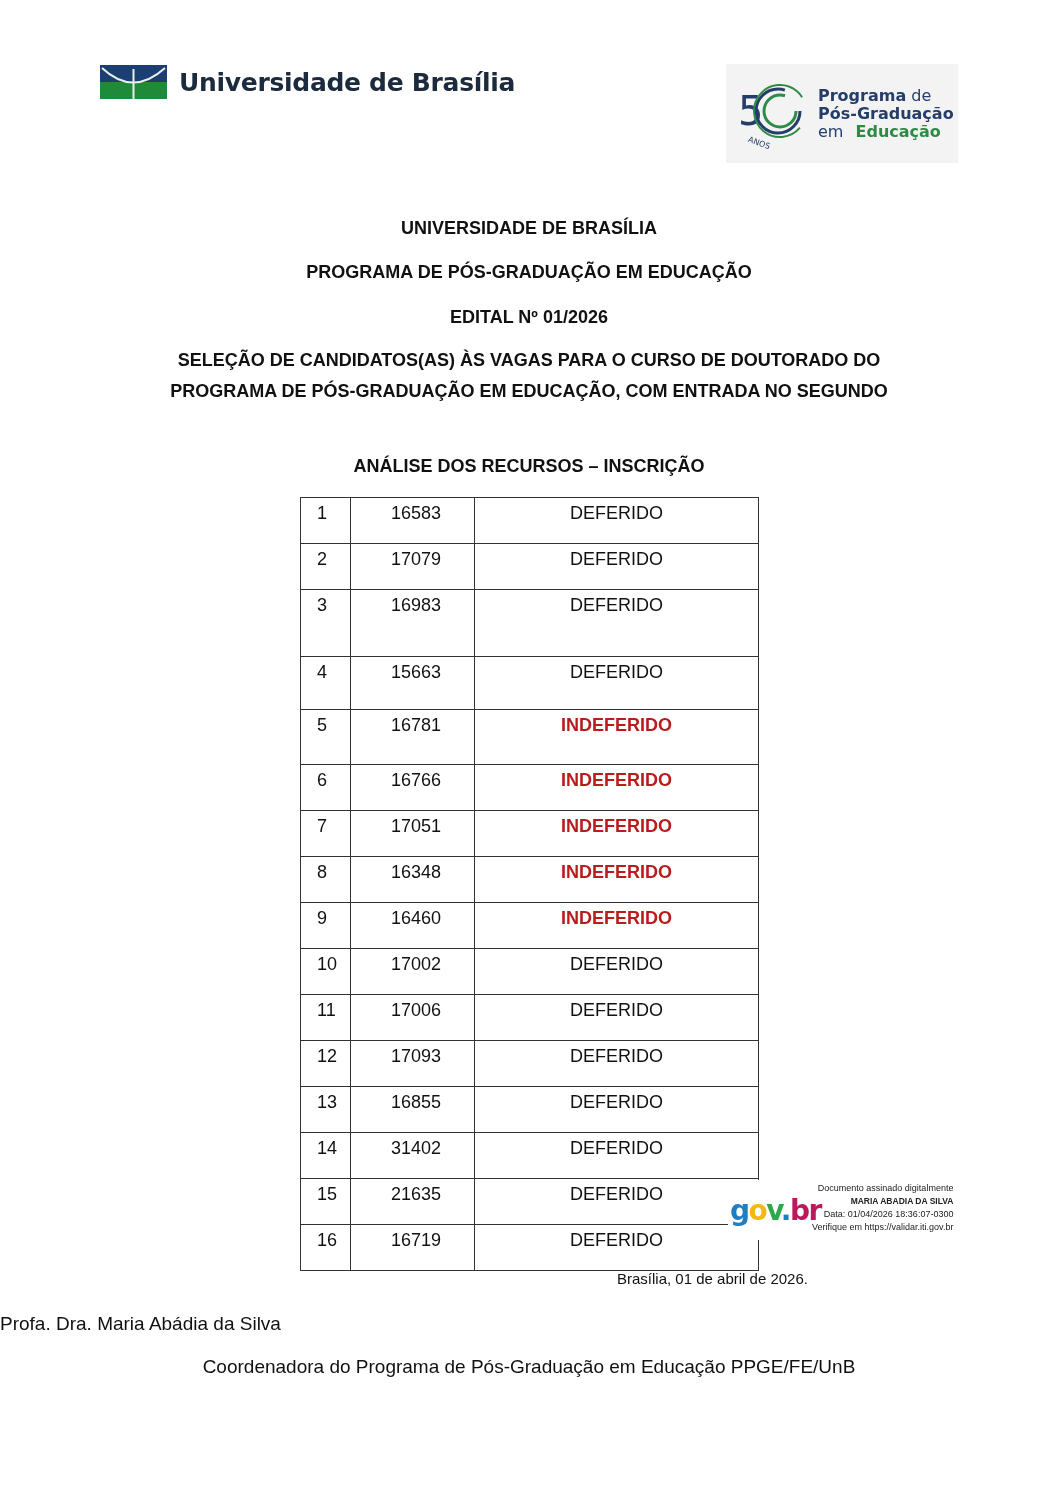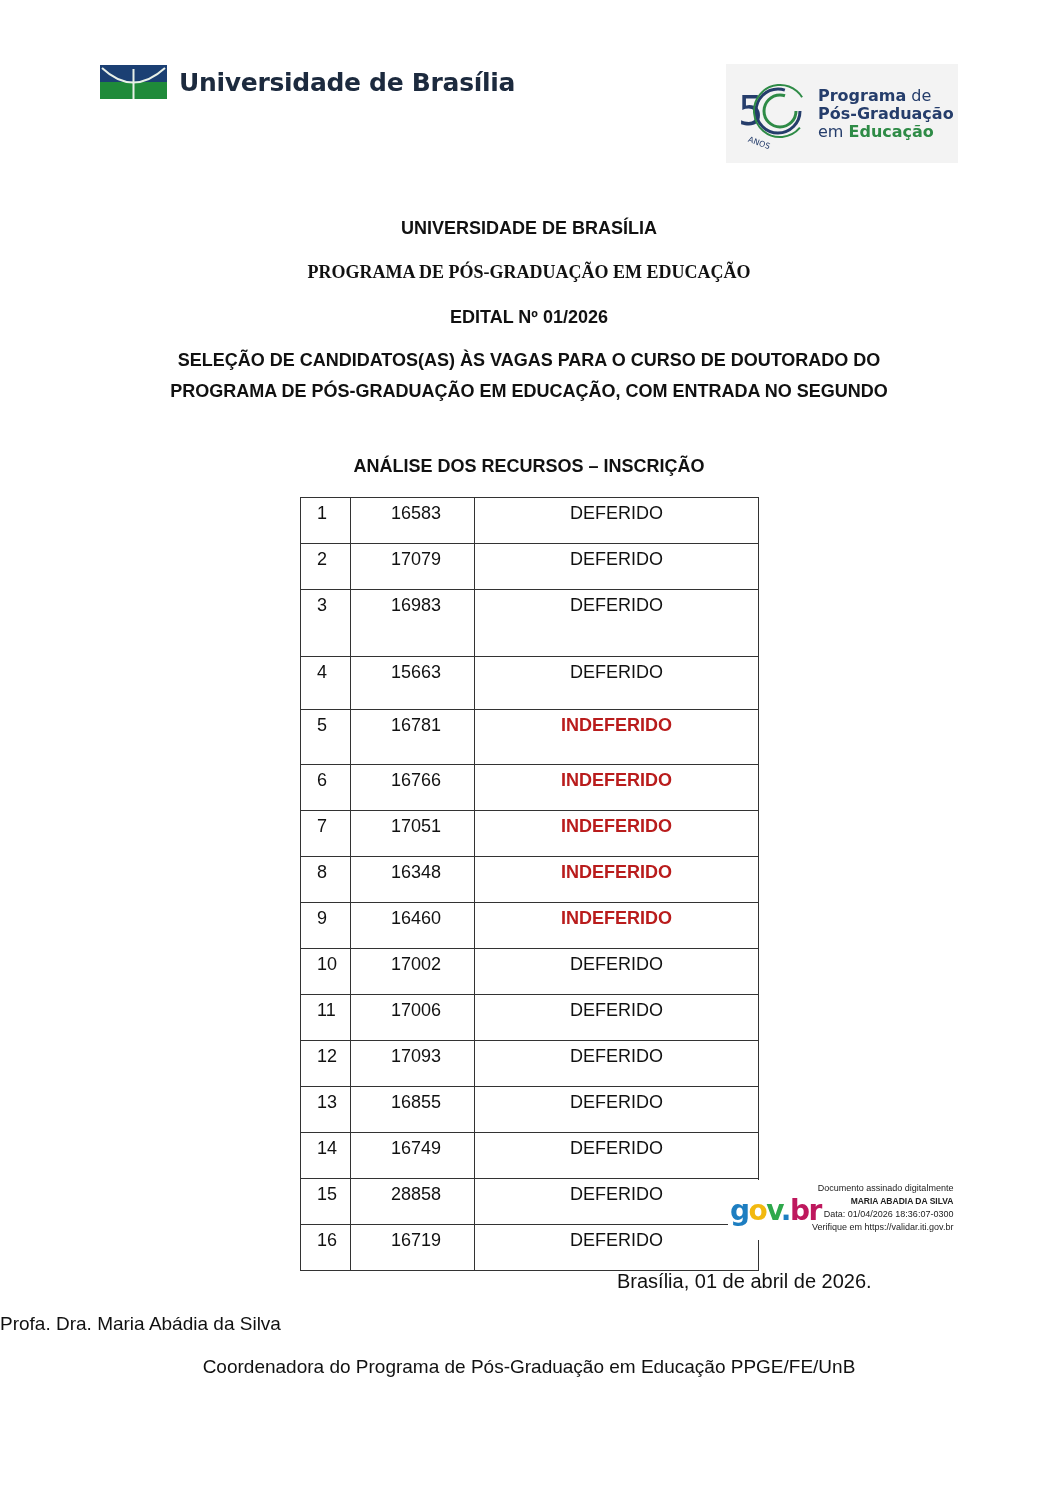--- a/index.html
+++ b/index.html
@@ -8,31 +8,31 @@
   .unb-logo { position:absolute; left:100px; top:64px; height:36px; display:flex; align-items:center; }
   .unb-mark { width:67px; height:34px; position:relative; overflow:hidden; }
   .unb-mark .blue { position:absolute; left:0; top:0; width:67px; height:17px; background:#1b3f73; }
   .unb-mark .green { position:absolute; left:0; top:17px; width:67px; height:17px; background:#1f8a3a; }
   .unb-mark svg { position:absolute; left:0; top:0; }
   .unb-name { margin-left:12px; font-family:"DejaVu Sans", sans-serif; font-weight:bold; font-size:25px; color:#1c2a3e; letter-spacing:-0.3px; }
   .ppge-logo { position:absolute; left:726px; top:64px; width:232px; height:99px; background:#f3f3f3; display:flex; align-items:center; }
   .ppge-emblem { width:90px; height:90px; position:relative; margin-left:6px; }
   .ppge-text { font-family:"DejaVu Sans", sans-serif; font-size:16px; line-height:18px; color:#253d6b; margin-left:-4px; }
   .ppge-text b { font-weight:bold; }
-  .ppge-text .green { color:#2e8b46; font-weight:bold; }
+  .ppge-text .green { color:#2e8b46; font-weight:bold;margin-left:7px; }
   .heading { position:absolute; left:0; width:1058px; text-align:center; font-weight:bold; font-size:18px; color:#111; }
   .heading.multi { line-height:31px; }
   table.results { position:absolute; left:300px; top:497px; border-collapse:collapse; font-size:18px; }
   table.results td { border:1.5px solid #333; padding:0; vertical-align:top; }
   table.results td.idx { width:50px; padding-left:16px; box-sizing:border-box; }
   table.results td.num { width:124px; padding-left:40px; box-sizing:border-box; }
   table.results td.status { width:283px; text-align:center; }
   table.results td span { display:inline-block; padding-top:5px; }
   .indef { color:#b91c1c; font-weight:bold; }
-  .footer-date { position:absolute; left:617px; top:1270px; font-size:20px; }
+  .footer-date { position:absolute; left:617px; top:1270px; font-size:15px; }
   .footer-name { position:absolute; left:0; width:1058px; top:1313px; text-align:left; font-size:19px; }
   .footer-role { position:absolute; left:0; width:1058px; top:1356px; text-align:center; font-size:19px; }
   .sig { position:absolute; left:728px; top:1180px; width:260px; height:60px; background:#fff; }
   .sig-logo { position:absolute; left:2px; top:14px; font-family:"DejaVu Sans", sans-serif; font-weight:bold; font-size:28px; letter-spacing:-1.5px; }
   .sig-logo .g { color:#1d7ec1; } .sig-logo .o { color:#f2b90f; } .sig-logo .v { color:#2ea84b; } .sig-logo .dot { color:#1d7ec1; } .sig-logo .br { color:#be185d; }
   .sig-text { position:absolute; left:84px; top:2px; font-size:9px; line-height:13px; color:#222;text-align:right; }
   .sig-text .nm { font-weight:bold; font-size:8.5px; }
 </style>
 </head>
 <body>
@@ -60,21 +60,21 @@
     </svg>
   </div>
   <div class="ppge-text">
     <div><b>Programa</b><span> de</span></div>
     <div><b>Pós-Graduação</b></div>
     <div><span>em </span><span class="green">Educação</span></div>
   </div>
 </div>
 
 <div class="heading" style="top:218px;">UNIVERSIDADE DE BRASÍLIA</div>
-<div class="heading" style="top:262px;font-family:Liberation Serif, serif;">PROGRAMA DE PÓS-GRADUAÇÃO EM EDUCAÇÃO</div>
+<div class="heading" style="top:262px;">PROGRAMA DE PÓS-GRADUAÇÃO EM EDUCAÇÃO</div>
 <div class="heading" style="top:307px;">EDITAL Nº 01/2026</div>
 <div class="heading multi" style="top:345px;">
   <div>SELEÇÃO DE CANDIDATOS(AS) ÀS VAGAS PARA O CURSO DE DOUTORADO DO</div>
   <div>PROGRAMA DE PÓS-GRADUAÇÃO EM EDUCAÇÃO, COM ENTRADA NO SEGUNDO</div>
 </div>
 <div class="heading" style="top:456px;">ANÁLISE DOS RECURSOS – INSCRIÇÃO</div>
 
 <table class="results">
   <tbody id="results-body">
       <tr style="height: 46px;">
@@ -137,26 +137,26 @@
         <td class="num"><span>17093</span></td>
         <td class="status"><span>DEFERIDO</span></td>
       </tr>
       <tr style="height: 46px;">
         <td class="idx"><span>13</span></td>
         <td class="num"><span>16855</span></td>
         <td class="status"><span>DEFERIDO</span></td>
       </tr>
       <tr style="height: 46px;">
         <td class="idx"><span>14</span></td>
-        <td class="num"><span>16749</span></td>
+        <td class="num"><span>31402</span></td>
         <td class="status"><span>DEFERIDO</span></td>
       </tr>
       <tr style="height: 46px;">
         <td class="idx"><span>15</span></td>
-        <td class="num"><span>28858</span></td>
+        <td class="num"><span>21635</span></td>
         <td class="status"><span>DEFERIDO</span></td>
       </tr>
       <tr style="height: 46px;">
         <td class="idx"><span>16</span></td>
         <td class="num"><span>16719</span></td>
         <td class="status"><span>DEFERIDO</span></td>
       </tr>
     </tbody>
 </table>
 

